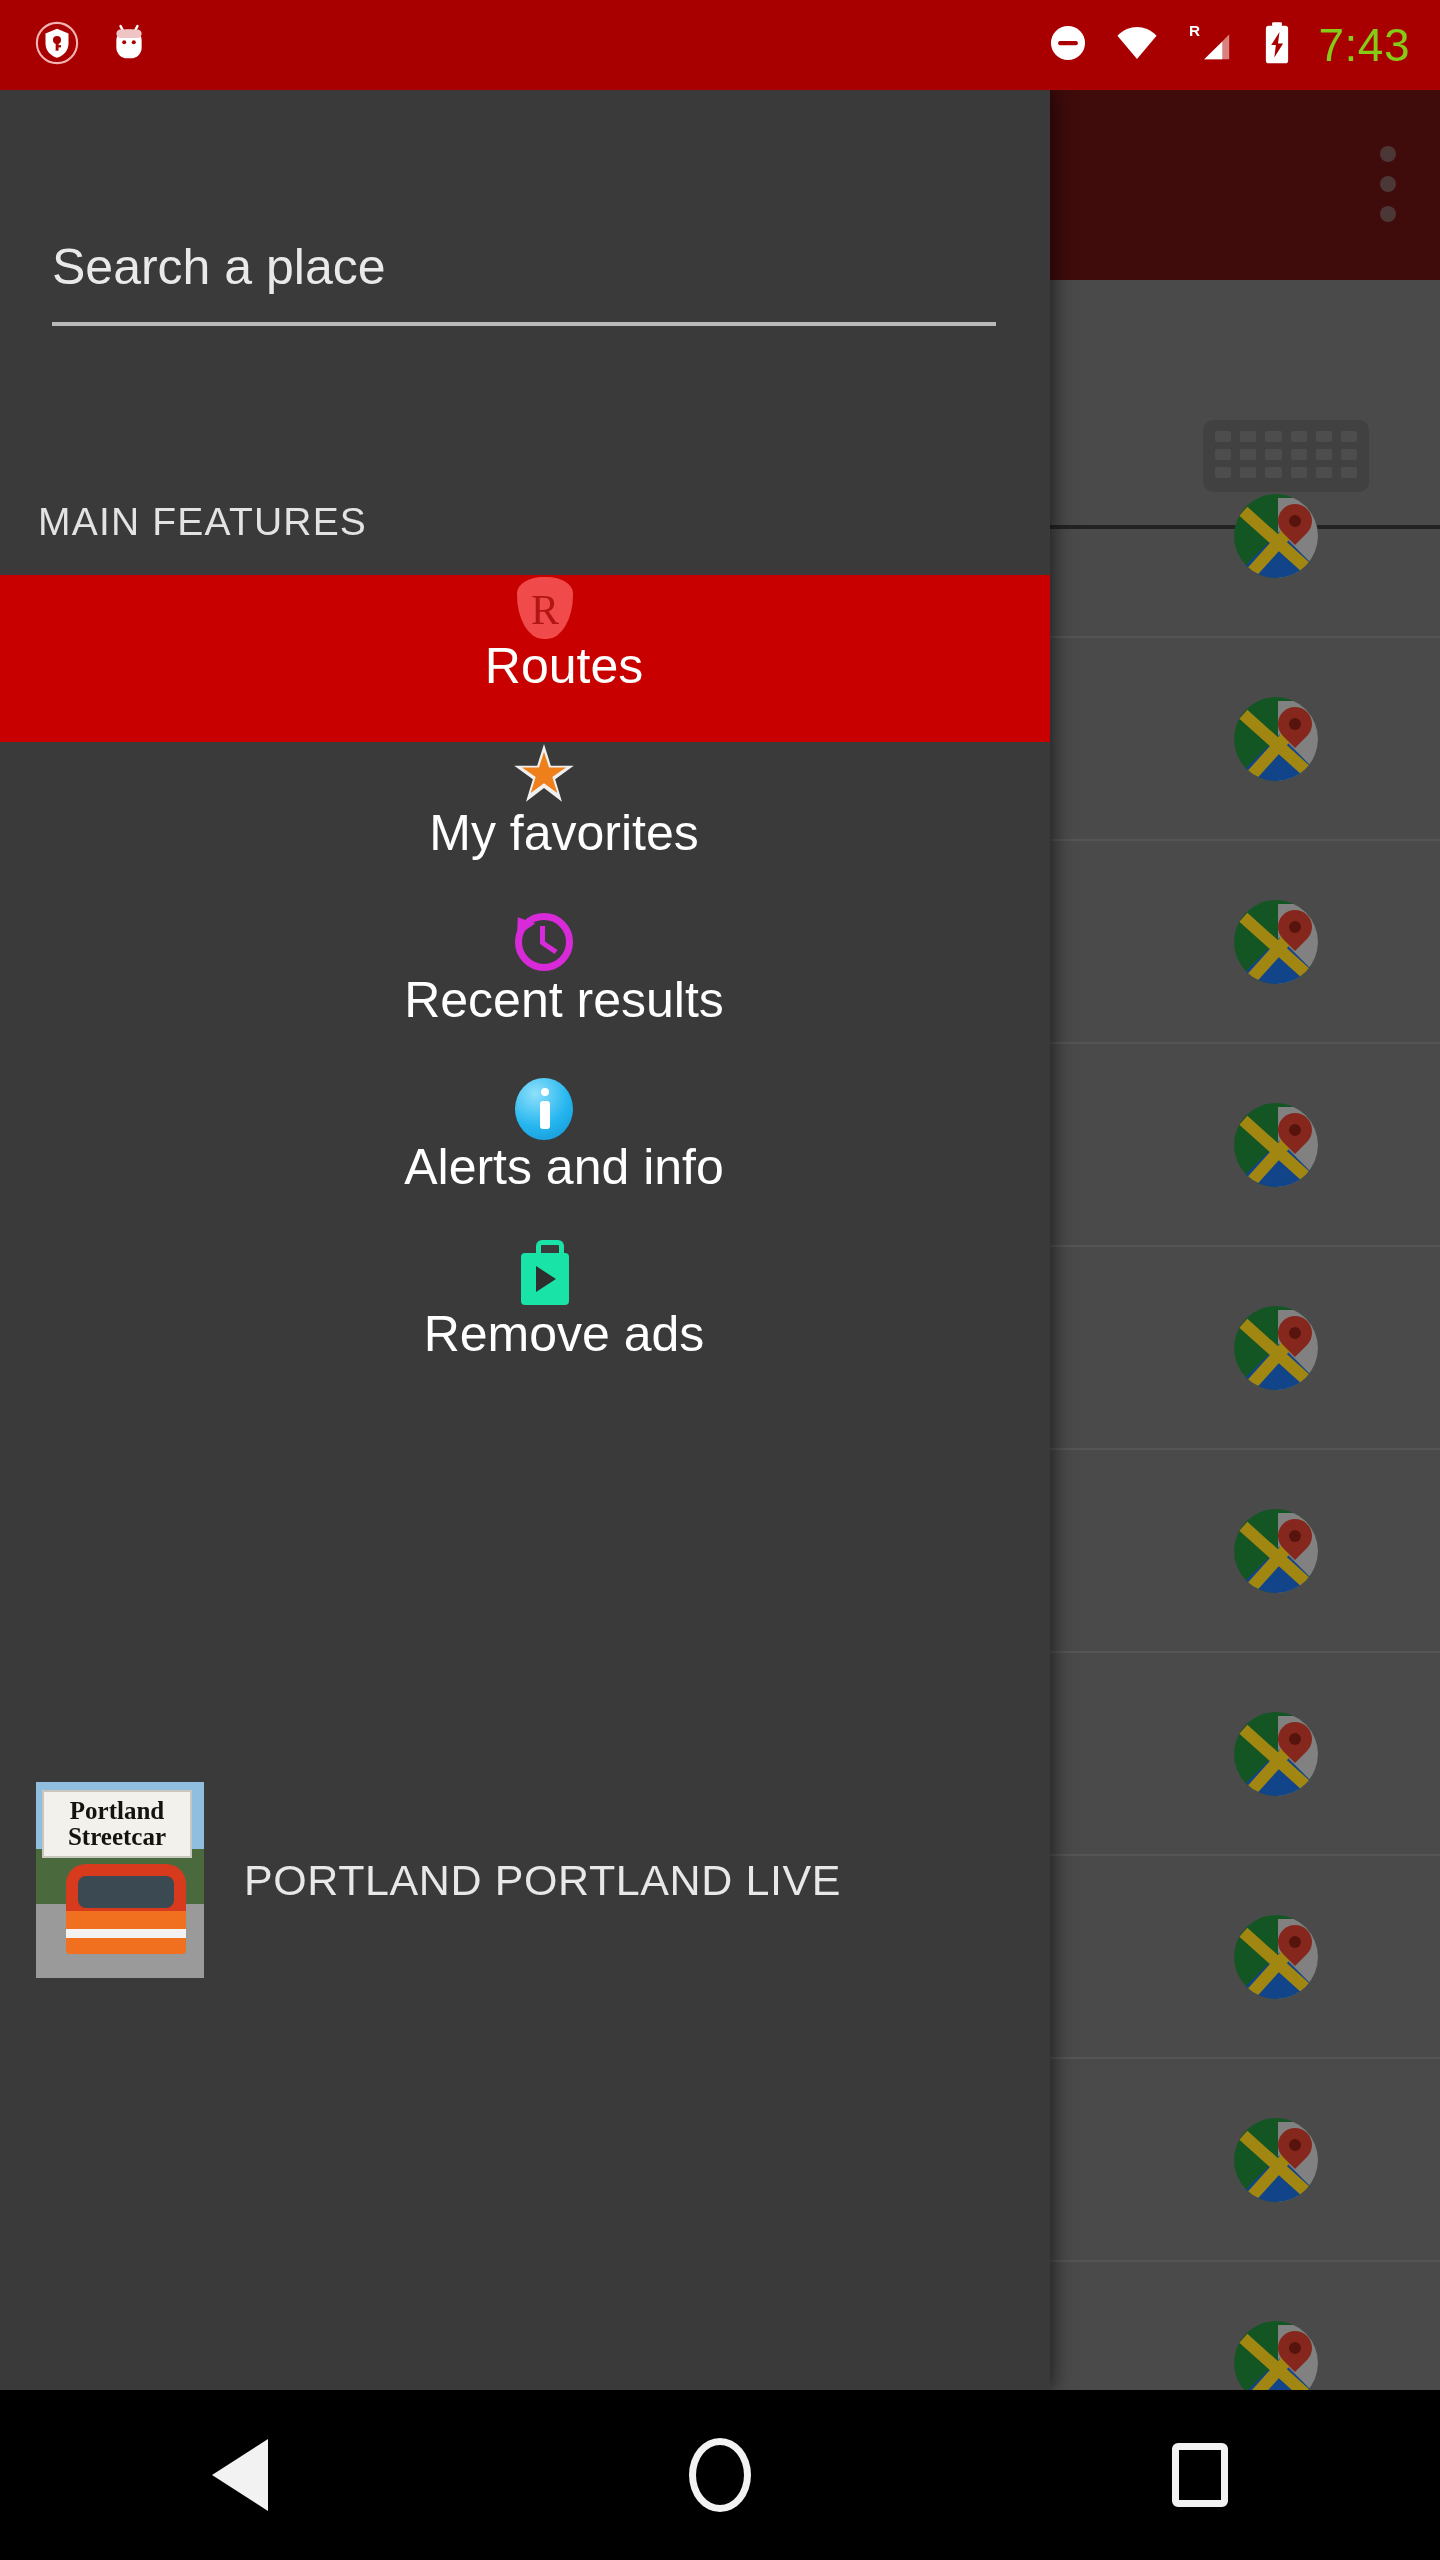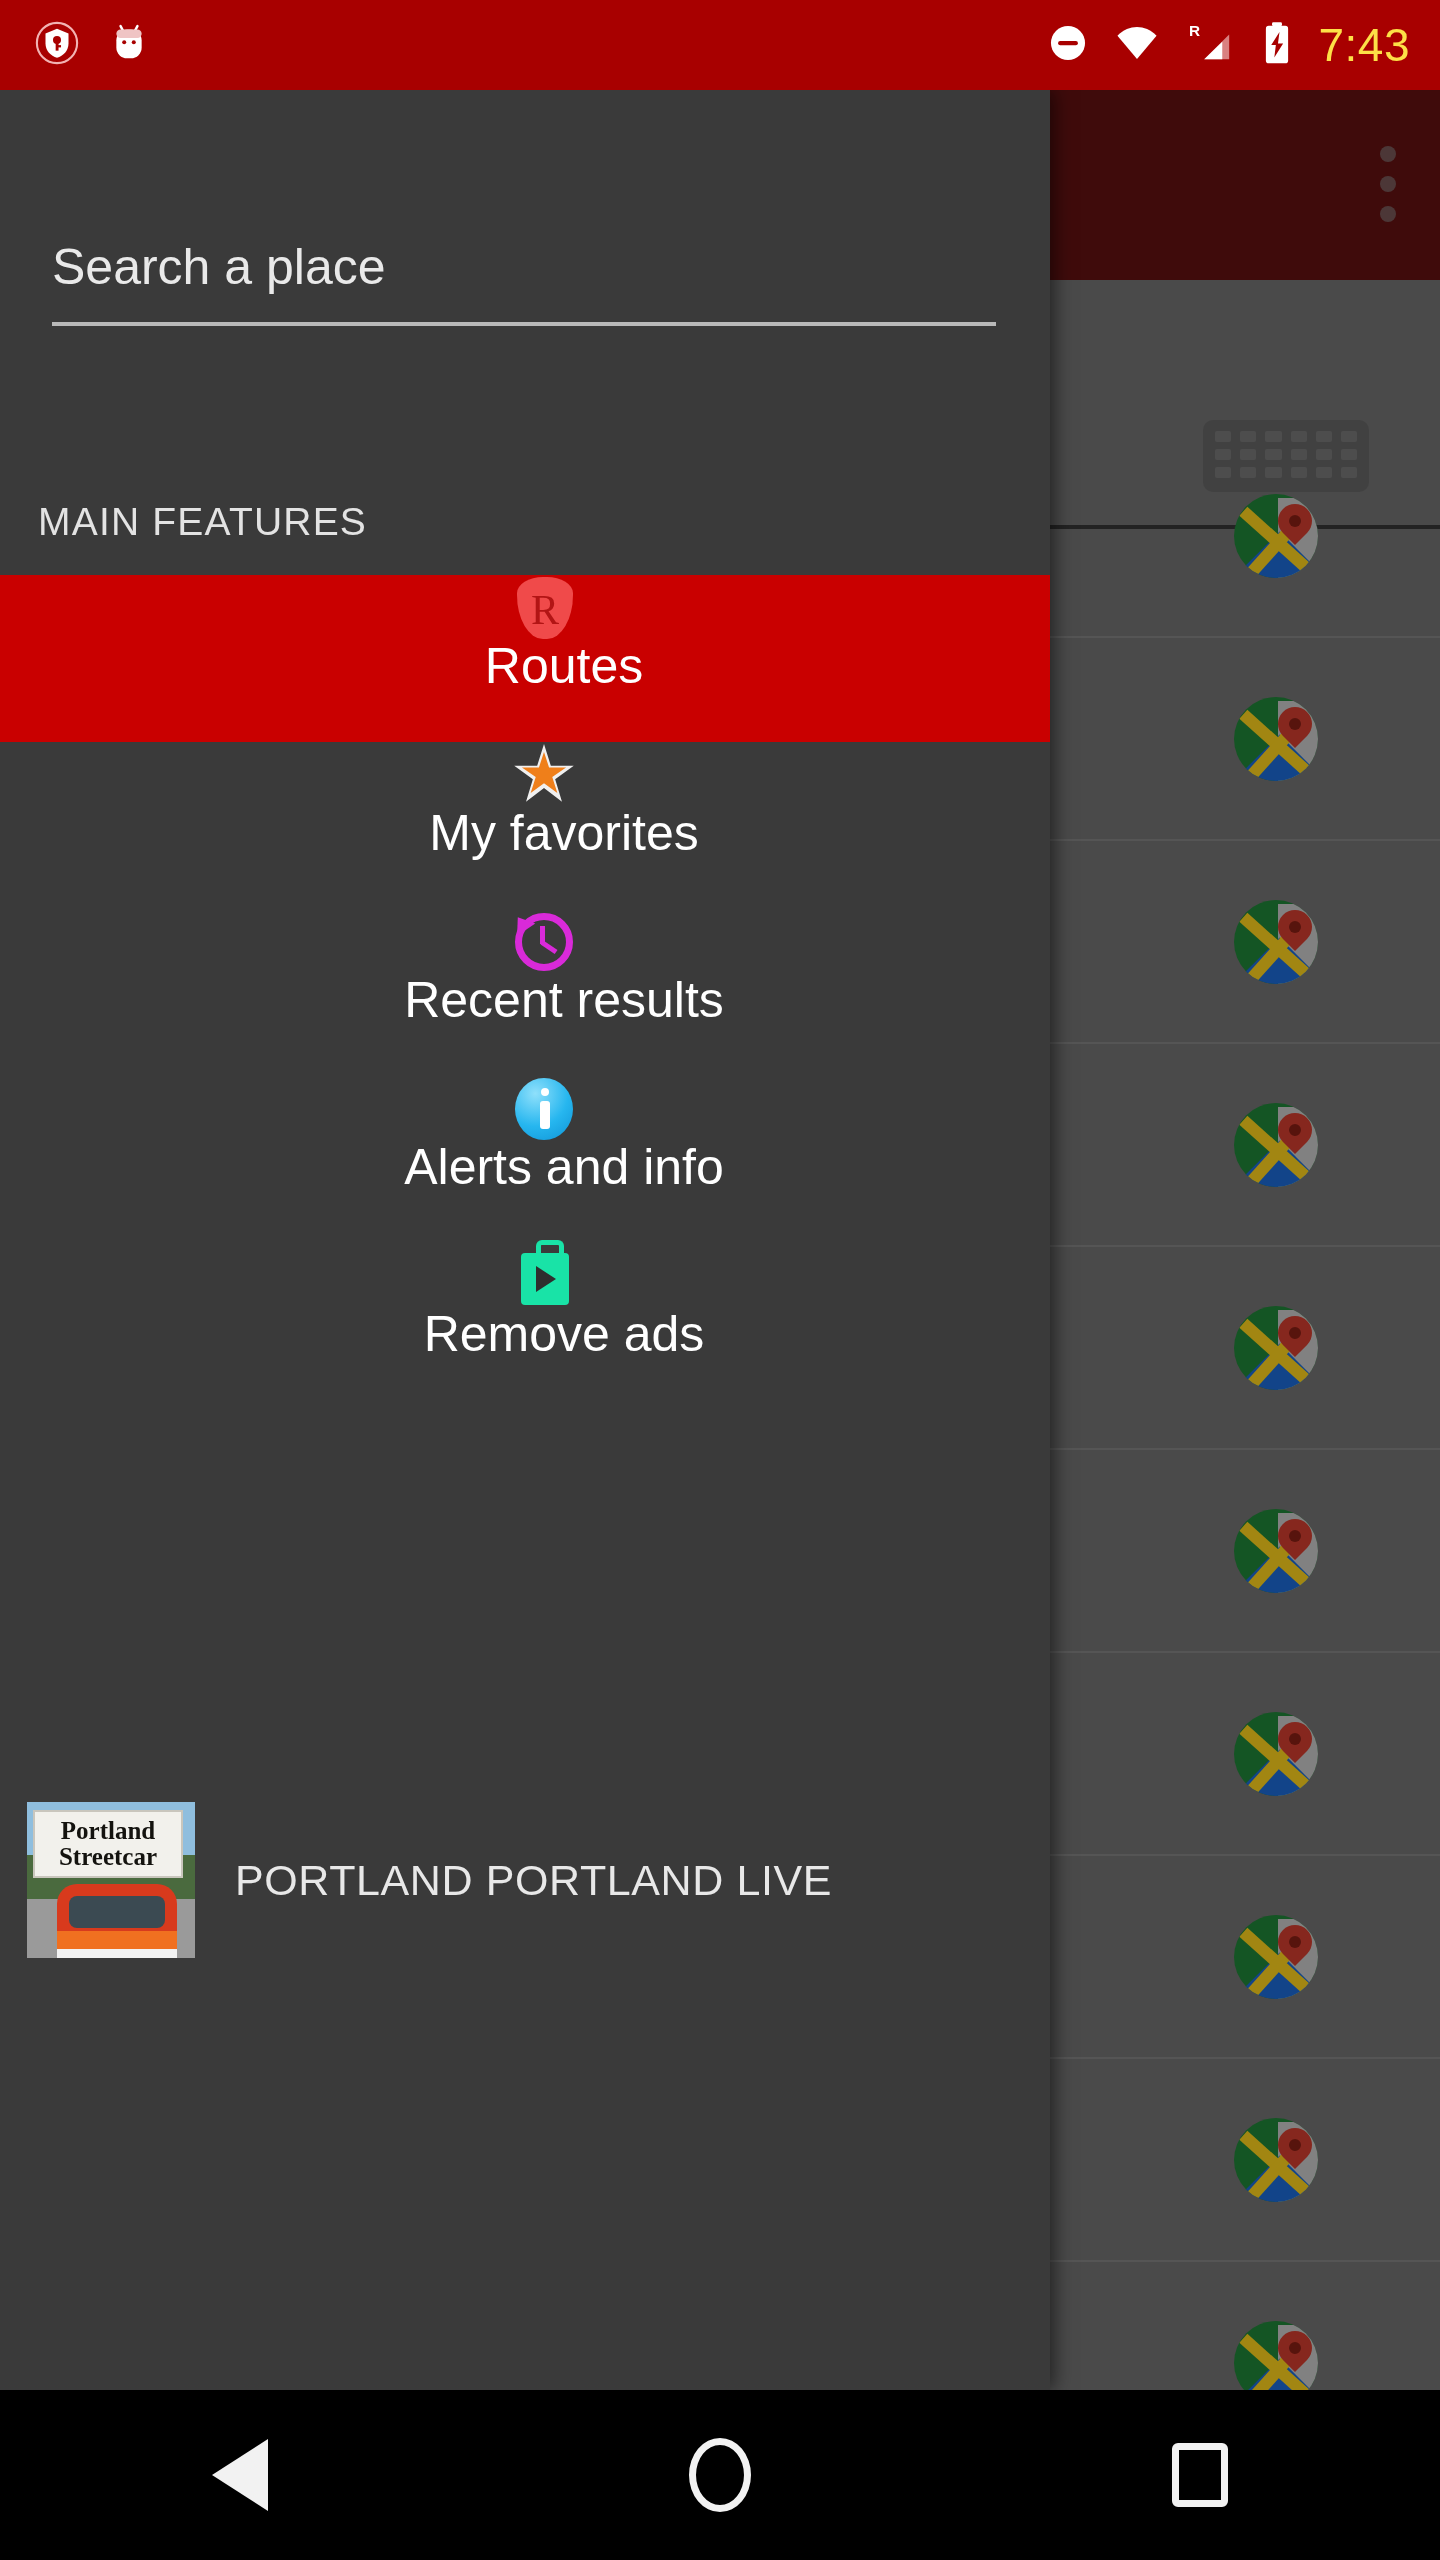--- a/index.html
+++ b/index.html
@@ -8,21 +8,21 @@
 
   #screen { position:relative; width:1440px; height:2560px; overflow:hidden; background:#000; }
 
   
   #statusbar {
     position:absolute; left:0; top:0; width:1440px; height:90px;
     background:#a80000; display:flex; align-items:center; z-index:60;
   }
   .sb-left { display:flex; align-items:center; gap:26px; margin-left:34px; }
   .sb-right { display:flex; align-items:center; gap:24px; margin-left:auto; margin-right:30px; }
-  .sb-time { color:#fde047; font-size:46px; letter-spacing:0.5px; line-height:1; }
+  .sb-time { color:#84cc16; font-size:46px; letter-spacing:0.5px; line-height:1; }
 
   
   #content { position:absolute; left:0; top:90px; width:1440px; height:2300px; background:#6a6a6a; }
   #appbar  { position:absolute; left:0; top:0; width:1440px; height:190px; background:#5b1010; }
   #overflow-dots { position:absolute; right:44px; top:56px; display:flex; flex-direction:column; gap:14px; }
   #overflow-dots i { display:block; width:16px; height:16px; border-radius:50%; background:#6d5050; }
 
   #search-row { position:absolute; left:0; top:190px; width:1440px; height:155px; }
   #kbd-icon {
     position:absolute; left:1203px; top:330px; width:166px; height:72px;
@@ -129,21 +129,21 @@
   .ic-bag { position:absolute; left:10px; top:10px; width:48px; height:52px; background:#19e3a7;
             border-radius:4px; }
   .ic-bag::before { content:""; position:absolute; left:15px; top:-13px; width:18px; height:14px;
             border:5px solid #19e3a7; border-bottom:none; border-radius:6px 6px 0 0; }
   .ic-bag .play { position:absolute; left:15px; top:13px; width:0; height:0;
             border-top:13px solid transparent; border-bottom:13px solid transparent;
             border-left:20px solid #2e2e2e; }
 
   
   #promo { position:absolute; left:0; top:1690px; width:1050px; height:200px; display:flex; align-items:center; }
-  #promo-thumb { position:relative; margin-left:27px; width:168px; height:156px; overflow:hidden;
+  #promo-thumb { position:relative; margin-left:36px; width:168px; height:196px; overflow:hidden;
                  background:linear-gradient(#8fbede 0 34%, #4a6a3e 34% 62%, #9a9a9a 62% 100%); }
   #promo-thumb .sign { position:absolute; left:6px; top:8px; width:150px; height:68px; background:#f2f1ec;
                  border:2px solid #c9c6bd; display:flex; flex-direction:column; justify-content:center;
                  align-items:center; font-family:"Liberation Serif", serif; color:#14130f; }
   #promo-thumb .sign b { font-size:25px; line-height:1.04; font-weight:bold; }
   #promo-thumb .tram  { position:absolute; left:30px; top:82px; width:120px; height:90px;
                  background:linear-gradient(#d83a1d 0 52%, #f07020 52% 100%); border-radius:20px 20px 4px 4px; }
   #promo-thumb .tram::before { content:""; position:absolute; left:12px; top:12px; width:96px; height:32px;
                  background:#3b4a52; border-radius:8px; }
   #promo-thumb .tram::after  { content:""; position:absolute; left:0; bottom:16px; width:120px; height:9px;

